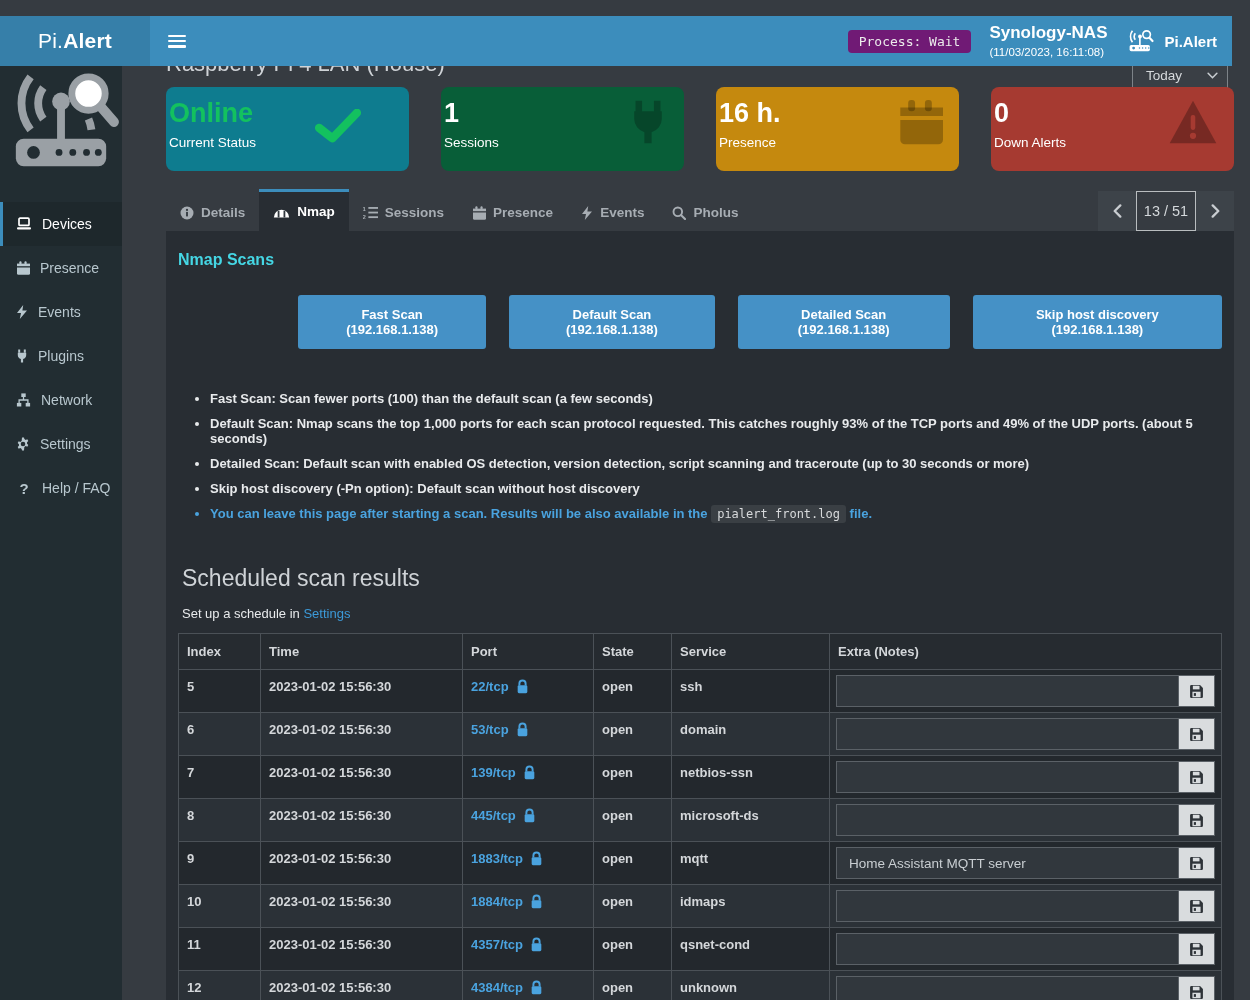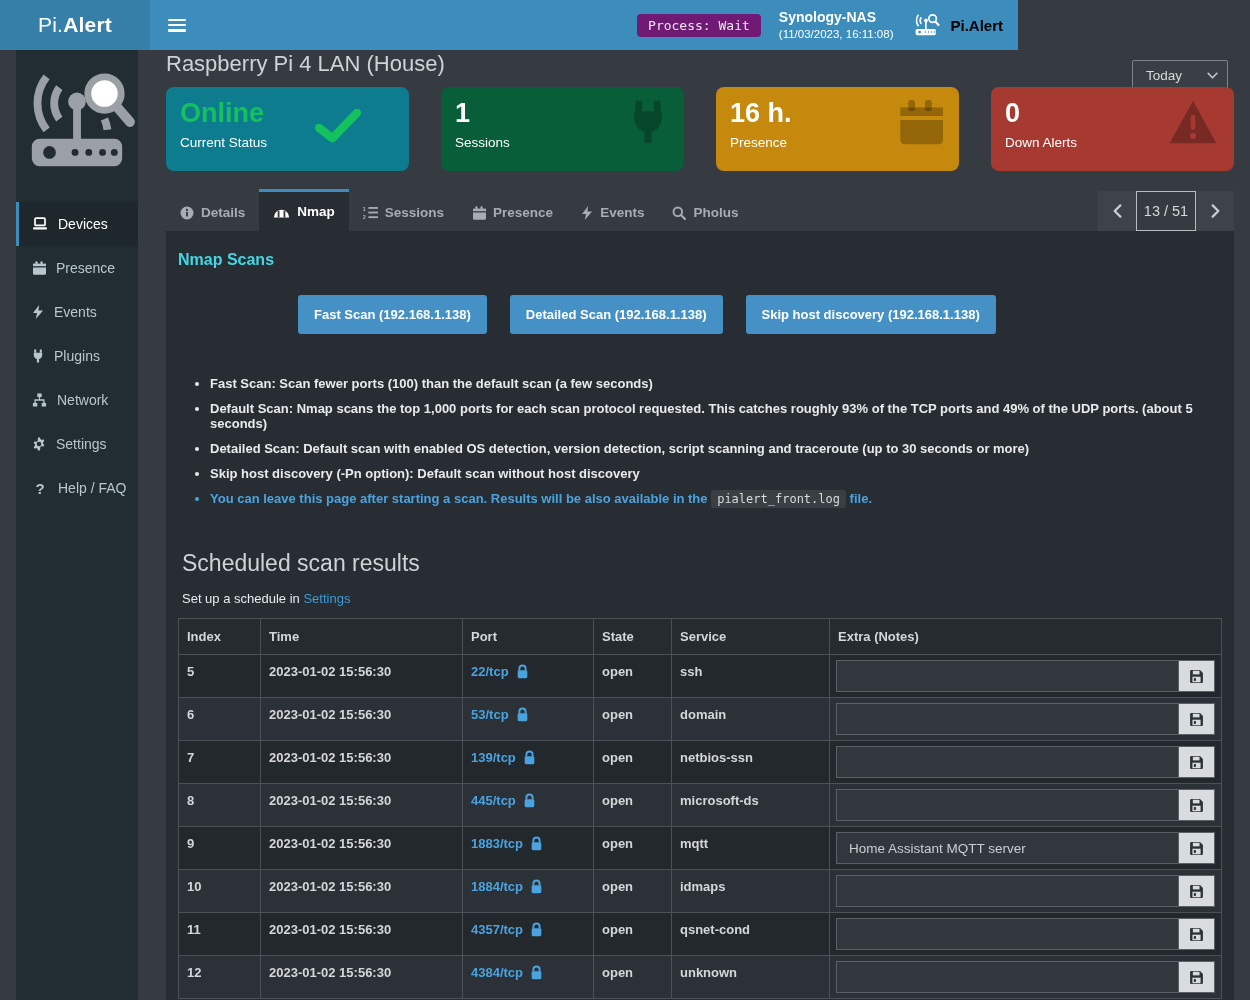--- a/index.html
+++ b/index.html
@@ -1,49 +1,49 @@
 <!DOCTYPE html>
 <html><head>
 <meta charset="utf-8">
 <style>
   * { box-sizing: border-box; margin: 0; padding: 0; }
   html,body { width:1250px; height:1000px; overflow:hidden; }
   body { font-family:"Liberation Sans", sans-serif; background:#363b41; color:#d4d7da; font-size:13px; }
 
   
-  .navbar { position:absolute; left:0; top:0; width:1018px; height:50px; background:#3c8dbc; display:flex; align-items:stretch; z-index:5; }
+  .navbar { position:absolute; left:0; top:16px; width:1232px; height:50px; background:#3c8dbc; display:flex; align-items:stretch; z-index:5; }
   .brand { width:150px; background:#367fa9; color:#fff; display:flex; align-items:center; justify-content:center; font-size:21px; letter-spacing:.2px; }
   .brand b { font-weight:bold; }
   .nav-right { flex:1; display:flex; align-items:center; padding:0 15px 0 18px; gap:18px; }
   .hamburger { width:18px; height:13px; display:flex; flex-direction:column; justify-content:space-between; cursor:pointer; }
   .hamburger span { display:block; height:2.5px; background:#fff; border-radius:1px; }
   .nav-spacer { flex:1; }
   .process-badge { font-family:"DejaVu Sans Mono", monospace; background:#701a75; color:#ececec; border-radius:4px; padding:4px 11px; font-size:13px; }
   .host-block { color:#fff; line-height:1.35; }
-  .host-block .host-name { font-weight:bold; font-size:14px; }
+  .host-block .host-name { font-weight:bold; font-size:17px; }
   .host-block .host-time { font-size:11.5px; }
-  .app-block { display:flex; align-items:center; gap:9px; color:#000000; font-weight:bold; font-size:15px; }
+  .app-block { display:flex; align-items:center; gap:9px; color:#ffffff; font-weight:bold; font-size:15px; }
   .app-block svg { display:block; }
 
   
-  .sidebar { position:absolute; left:16px; top:50px; width:122px; bottom:0; background:#222d32; }
+  .sidebar { position:absolute; left:0; top:50px; width:122px; bottom:0; background:#222d32; }
   .logo-wrap { padding:18px 0 26px; display:flex; justify-content:center; }
   .menu-item { height:44px; display:flex; align-items:center; gap:10px; padding-left:13px; color:#b8c7ce; font-size:14px; cursor:pointer; border-left:3px solid transparent; }
   .menu-item svg, .menu-item .qmark { flex:0 0 auto; }
   .menu-item.active { background:#1e282c; border-left-color:#3c8dbc; color:#fff; }
   .qmark { font-size:15px; font-weight:bold; width:16px; text-align:center; }
 
   
   .content { position:absolute; left:150px; top:50px; right:0; bottom:0; background:#363b41; overflow:hidden; }
   .page-header { position:relative; padding:1px 16px 10px; }
   .page-title { font-size:22px; font-weight:400; color:#cfd3d7; }
   .period-select { position:absolute; right:22px; top:10px; width:96px; height:30px; border:1px solid #7d8388; background:#3a3f45; color:#d6dadd; font-size:13.5px; display:flex; align-items:center; justify-content:space-between; padding:0 9px 0 13px; border-radius:2px; cursor:pointer; }
 
   .cards-row { display:grid; grid-template-columns:repeat(4,243px); gap:12px 32px; padding:0 16px; }
-  .card { height:84px; border-radius:8px; position:relative; padding:10px 14px; color:#fff; overflow:hidden; }
+  .card { height:84px; border-radius:8px; position:relative; padding:10px 3px; color:#fff; overflow:hidden; }
   .card .value { font-size:27px; font-weight:bold; line-height:1.2; }
   .card .label { font-size:13.5px; margin-top:6px; }
   .card .card-icon { position:absolute; right:16px; top:12px; }
 
   
   .tabs-row { display:flex; align-items:flex-end; margin:18px 16px 0; height:42px; }
   .tab { display:flex; align-items:center; gap:7px; padding:0 14px; height:40px; color:#a7adb3; font-size:13.5px; font-weight:600; cursor:pointer; border-top:3px solid transparent; }
   .tab.active { background:#282d33; border-top-color:#3c8dbc; color:#fff; height:42px; }
   .pager { margin-left:auto; display:flex; align-items:stretch; height:40px; }
   .pager-btn { width:38px; background:#3d4349; display:flex; align-items:center; justify-content:center; color:#c9cdd1; cursor:pointer; }
@@ -337,20 +337,21 @@
             <path d="M1.5 1 L6.5 6 L1.5 11" stroke="currentColor" stroke-width="2" fill="none" stroke-linecap="round" stroke-linejoin="round"></path>
           </svg>
       </div>
     </div>
   </div>
 
   <div class="panel">
     <div class="nmap-heading">Nmap Scans</div>
     <div class="scan-buttons" id="scan-buttons">
         <button class="scan-btn">Fast Scan (192.168.1.138)</button>
+        <button class="scan-btn">Default Scan (192.168.1.138)</button>
         <button class="scan-btn">Detailed Scan (192.168.1.138)</button>
         <button class="scan-btn">Skip host discovery (192.168.1.138)</button>
       </div>
     <ul class="scan-bullets" id="scan-bullets">
         <li>Fast Scan: Scan fewer ports (100) than the default scan (a few seconds)</li>
         <li>Default Scan: Nmap scans the top 1,000 ports for each scan protocol requested. This catches roughly 93% of the TCP ports and 49% of the UDP ports. (about 5 seconds)</li>
         <li>Detailed Scan: Default scan with enabled OS detection, version detection, script scanning and traceroute (up to 30 seconds or more)</li>
         <li>Skip host discovery (-Pn option): Default scan without host discovery</li>
         <li class="link-note"><span>You can leave this page after starting a scan. Results will be also available in the </span><span class="code-chip">pialert_front.log</span><span> file.</span></li>
       </ul>

